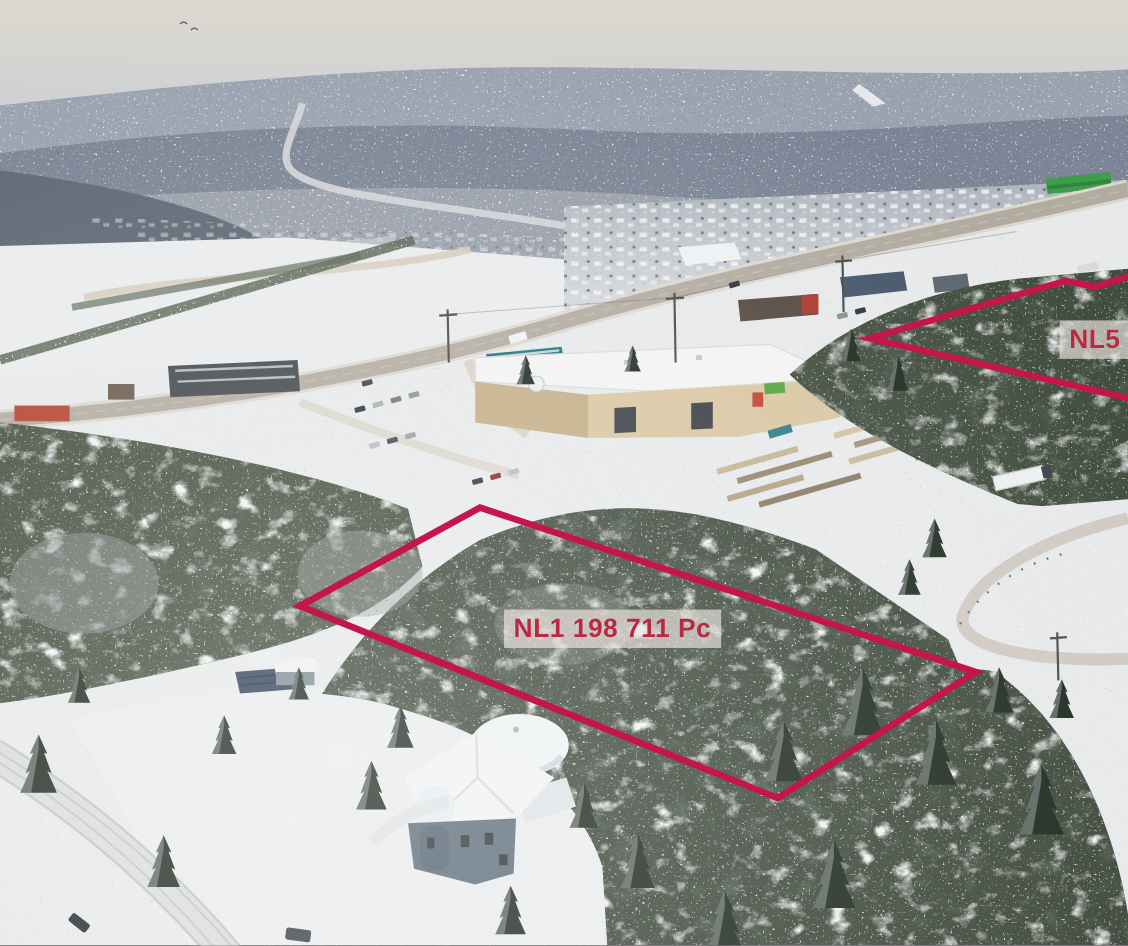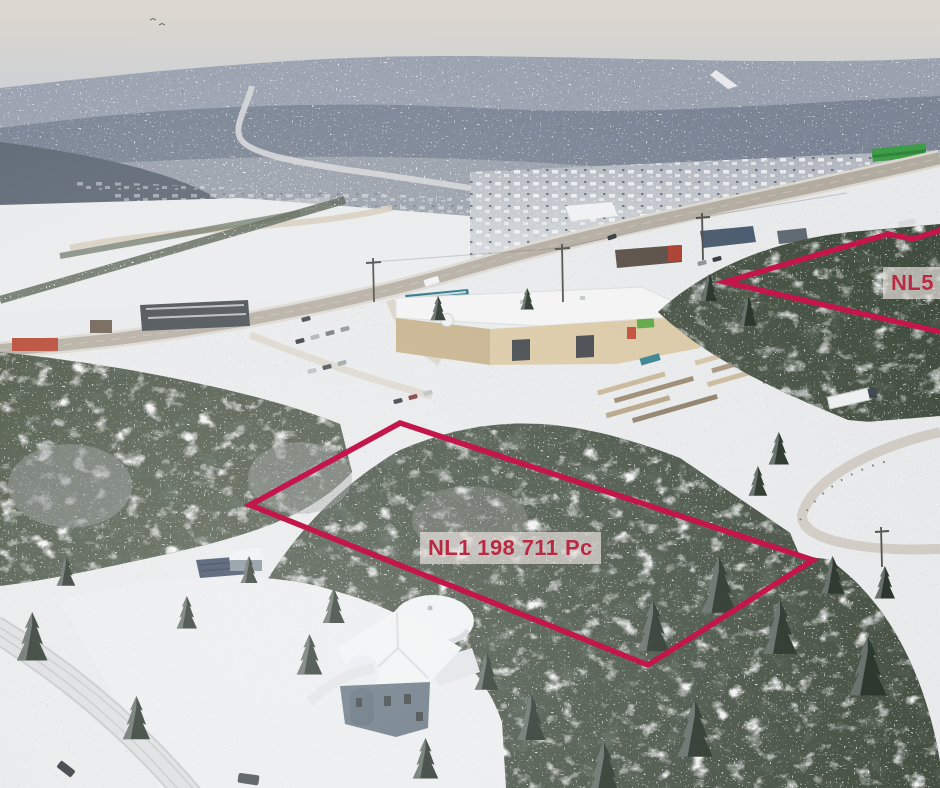--- a/index.html
+++ b/index.html
@@ -11,21 +11,21 @@
   .lot-label{
     position:absolute;
     font:700 22px/26px "Liberation Sans",sans-serif;
     color:#b82a42;
     background:rgba(238,231,227,0.66);
     padding:3px 8px;
     letter-spacing:.4px;
     white-space:nowrap;
     text-shadow:0 0 1px rgba(255,255,255,.35);
   }
-  .lot-label.nl1{left:420px;top:532px;}
+  .lot-label.nl1{left:420px;top:508px;}
   .lot-label.nl5{left:883px;top:267px;padding-right:34px;}
 </style>
 </head>
 <body>
 
 <div class="photo">
 <svg width="940" height="788" viewBox="0 0 940 788">
   <defs>
     <linearGradient id="skyG" x1="0" y1="0" x2="0" y2="1">
       <stop offset="0" stop-color="#ddd9cf"></stop>

